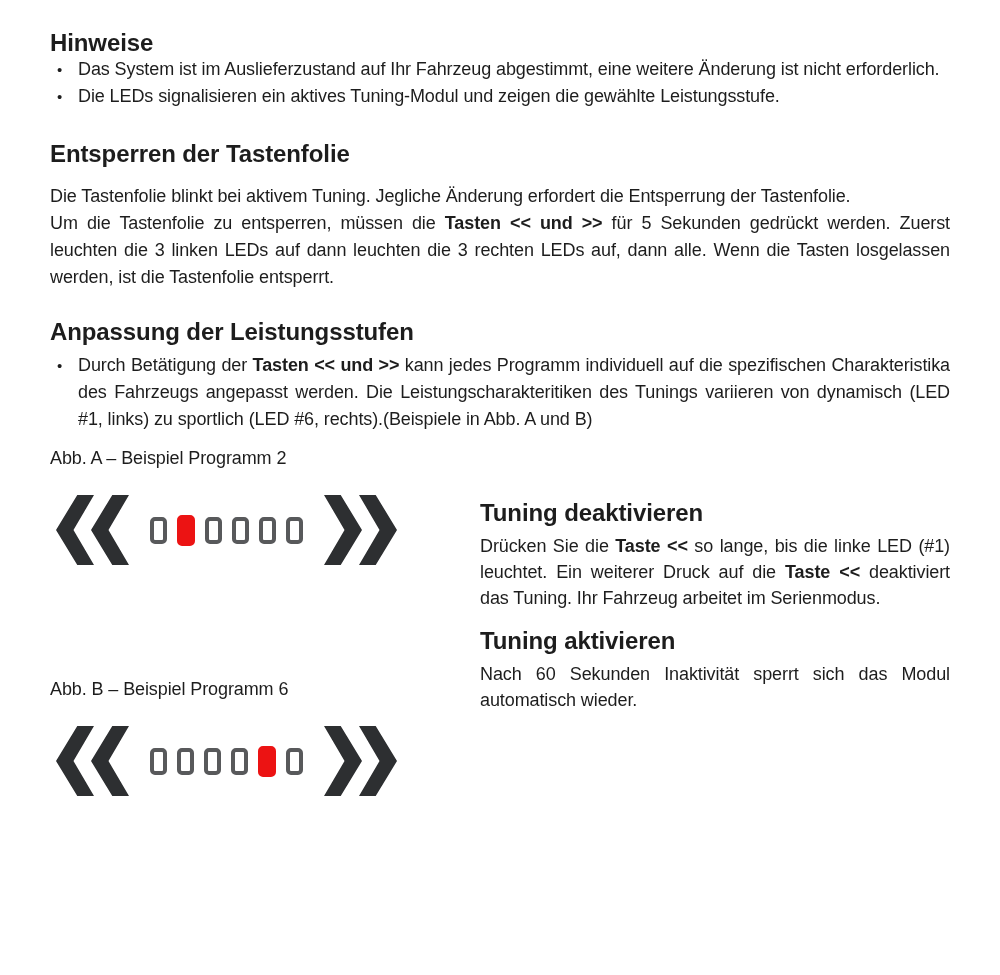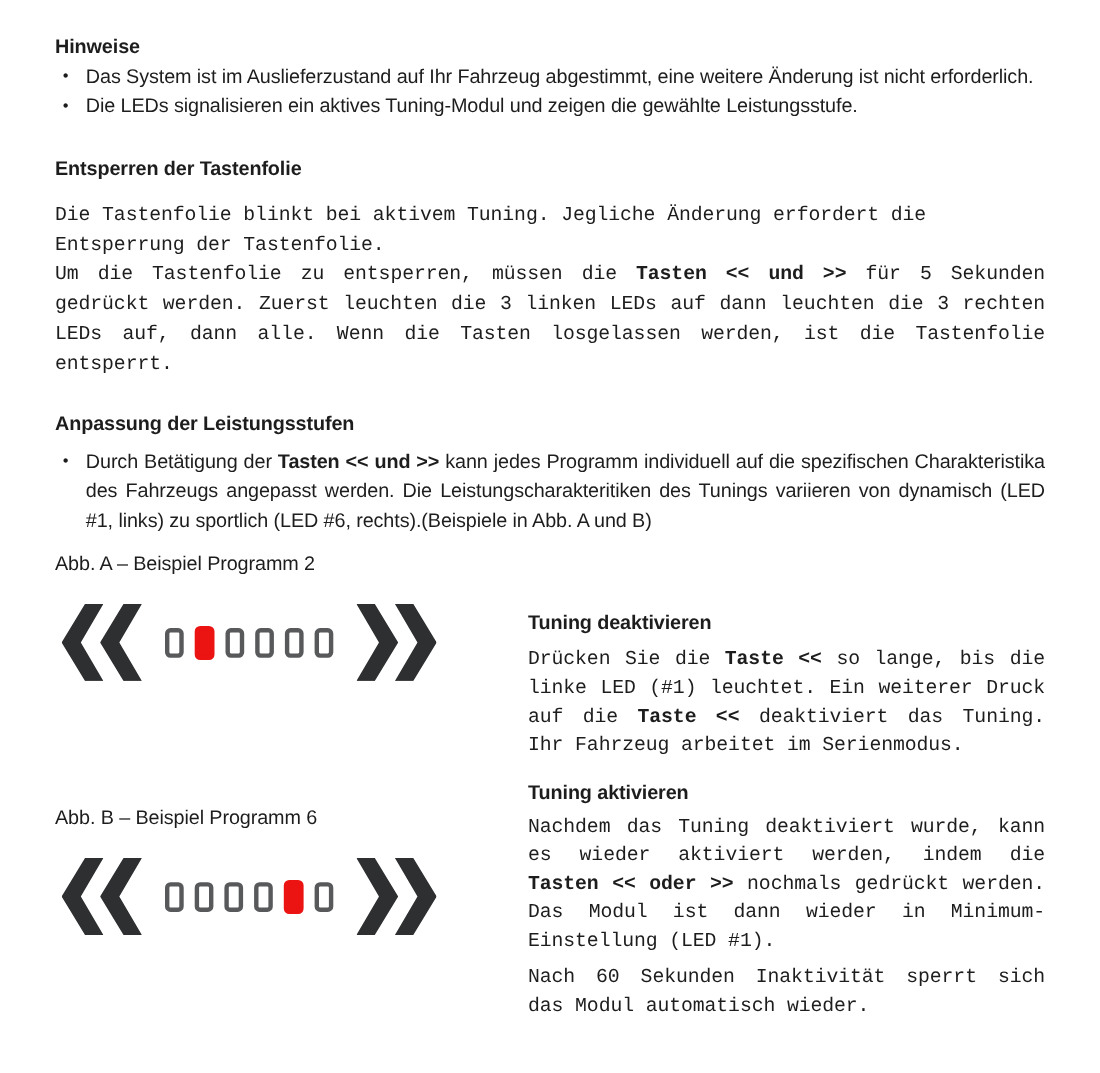--- a/index.html
+++ b/index.html
@@ -14,23 +14,23 @@
   body{
     width:1000px;height:975px;
     font-family:"Liberation Sans",sans-serif;
     font-size:18px;
     color:var(--text);
     letter-spacing:-0.1px;
     overflow:hidden;
   }
   .page{padding:29px 50px 0 50px;width:1000px;height:975px;}
   .section-title{
-    font-weight:bold;font-size:18px;line-height:27px;
+    font-weight:bold;font-size:24px;line-height:27px;
   }
-  p{line-height:27px;font-family:Liberation Mono, monospace;}
+  p{line-height:27px;}
   .just{text-align:justify;}
   .b{font-weight:bold;}
   ul.bullets{list-style:none;}
   ul.bullets li{
     position:relative;
     padding-left:28px;
     line-height:27px;
   }
   ul.bullets li::before{
     content:"\2022";
@@ -146,18 +146,17 @@
           <div class="chev chev-right"></div>
         </div>
       </div>
     </div>
 
     <div class="col-right">
       <div class="section-title">Tuning deaktivieren</div>
       <p class="just rp1"><span>Drücken Sie die </span><span class="b">Taste &lt;&lt;</span><span> so lange, bis die linke LED (#1) leuchtet. Ein weiterer Druck auf die </span><span class="b">Taste &lt;&lt;</span><span> deaktiviert das Tuning. Ihr Fahrzeug arbeitet im Serienmodus.</span></p>
 
       <div class="section-title second">Tuning aktivieren</div>
-      <p class="just rp3"><span>Nachdem das Tuning deaktiviert wurde, kann es wieder aktiviert werden, indem die </span><span class="b">Tasten &lt;&lt; oder &gt;&gt;</span><span> nochmals gedrückt werden. Das Modul ist dann wieder in Minimum-Einstellung (LED #1).</span></p>
       <p class="just rp4"><span>Nach 60 Sekunden Inaktivität sperrt sich das Modul automatisch wieder.</span></p>
     </div>
 
   </div>
 </div>
 
 </body></html>

